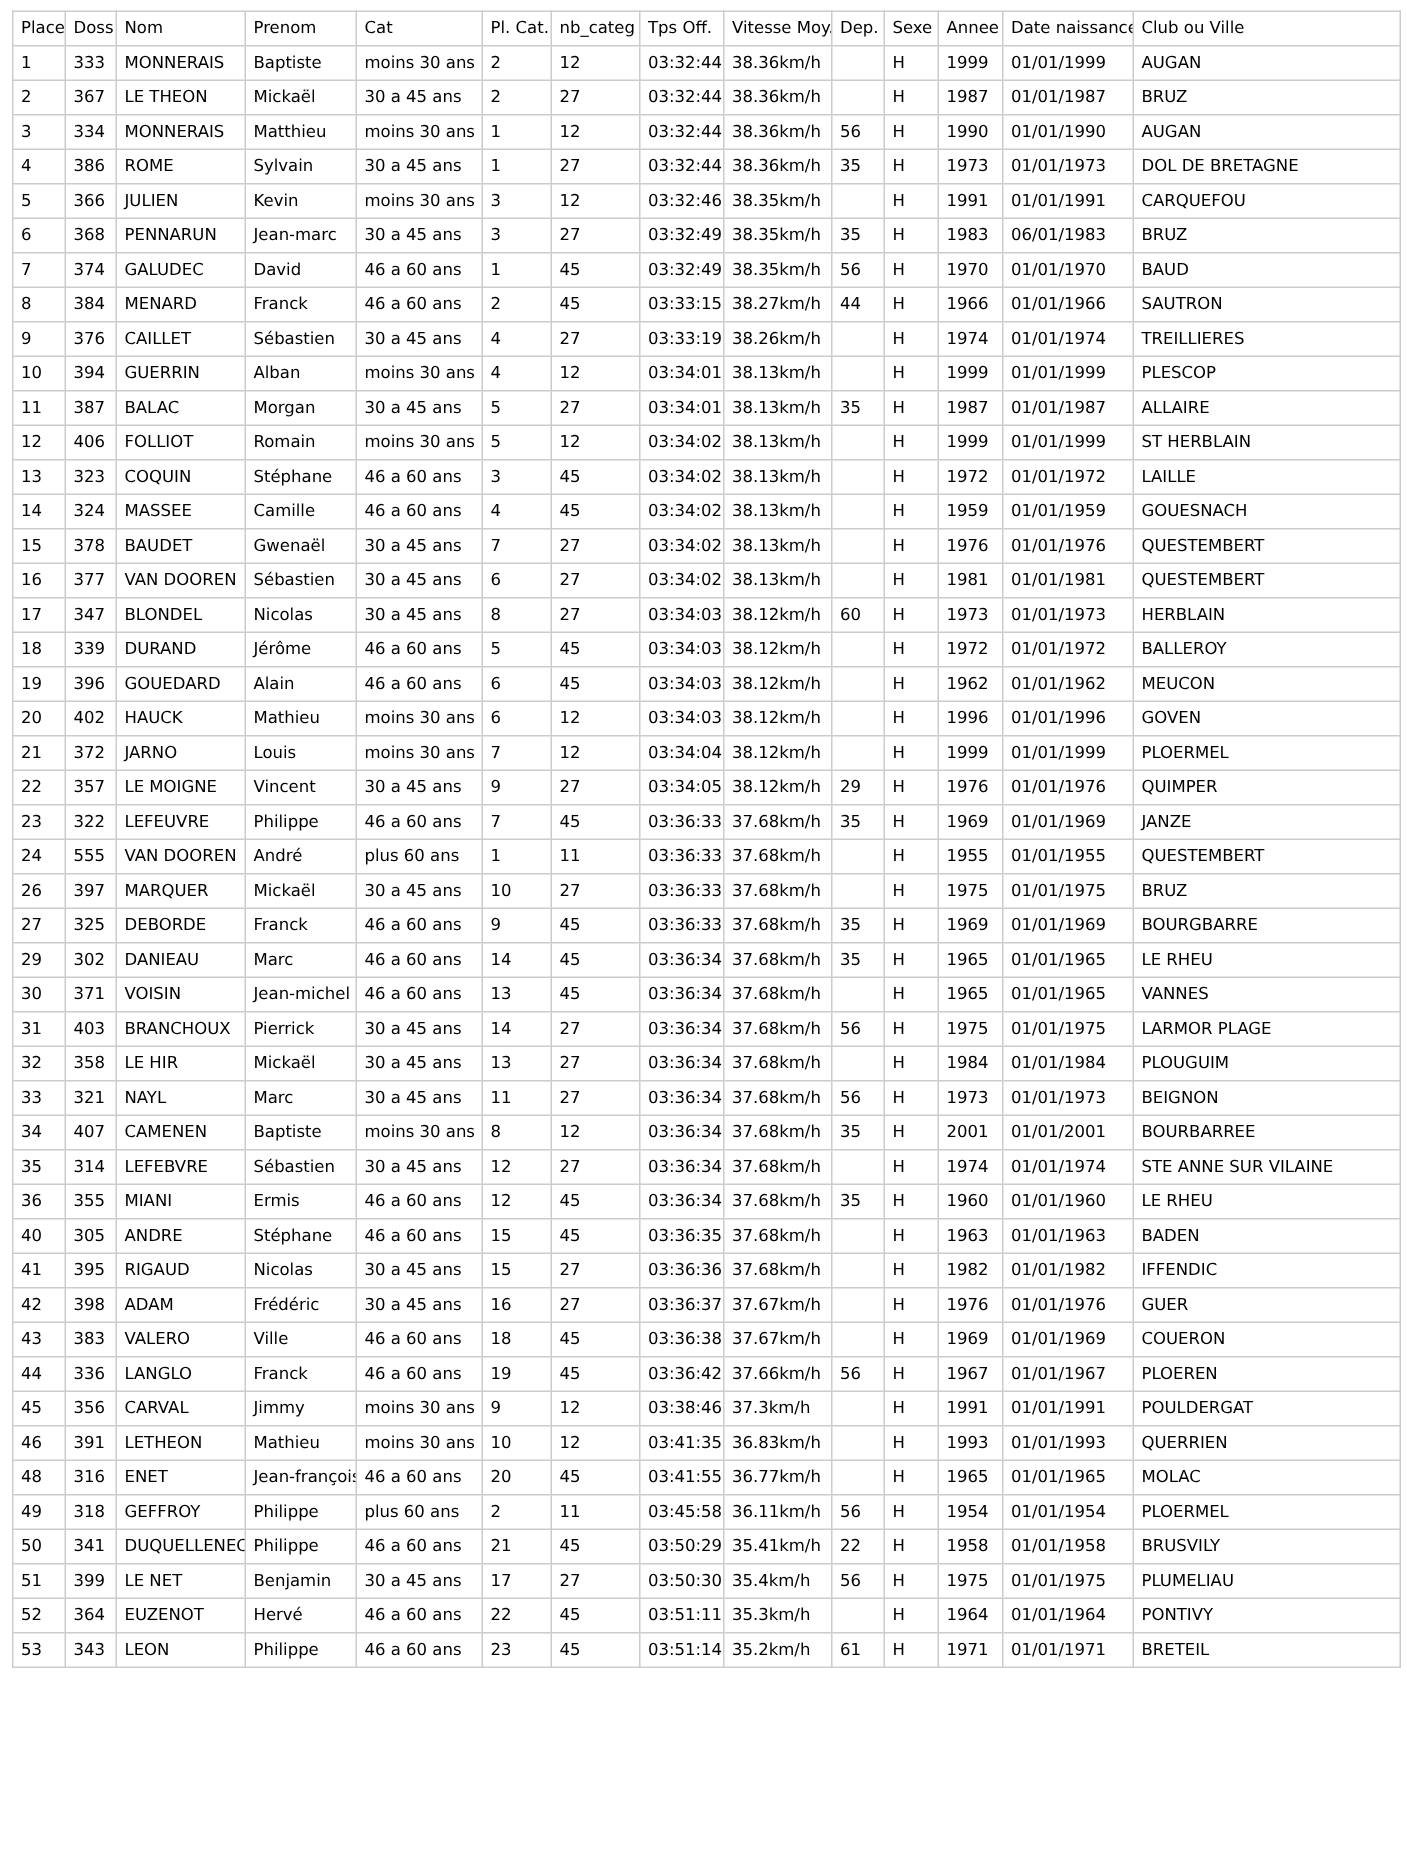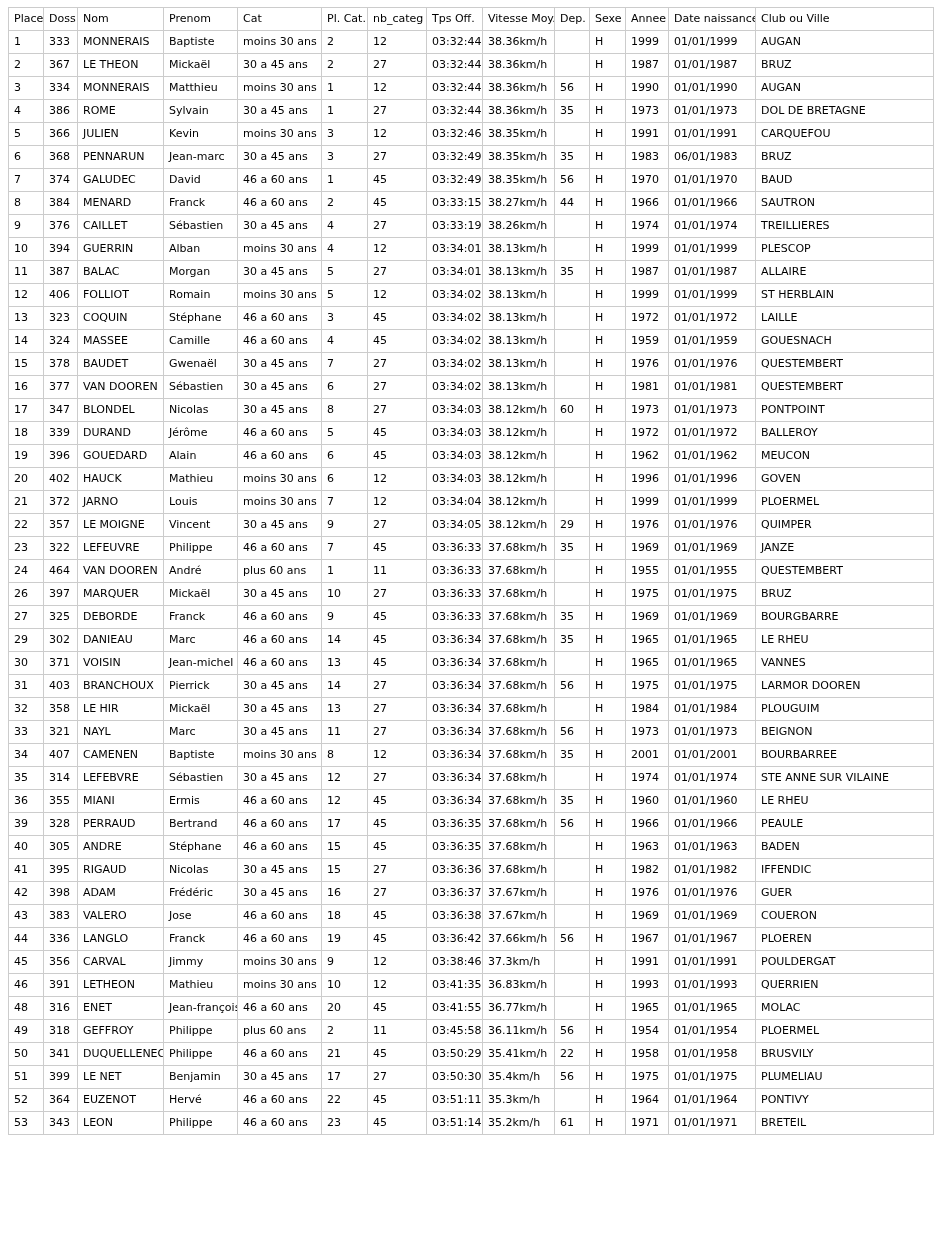--- a/index.html
+++ b/index.html
@@ -349,21 +349,21 @@
         <td>Nicolas</td>
         <td>30 a 45 ans</td>
         <td>8</td>
         <td>27</td>
         <td>03:34:03</td>
         <td>38.12km/h</td>
         <td>60</td>
         <td>H</td>
         <td>1973</td>
         <td>01/01/1973</td>
-        <td>PONTPOINT</td>
+        <td>HERBLAIN</td>
       </tr>
       <tr>
         <td>18</td>
         <td>339</td>
         <td>DURAND</td>
         <td>Jérôme</td>
         <td>46 a 60 ans</td>
         <td>5</td>
         <td>45</td>
         <td>03:34:03</td>
@@ -449,21 +449,21 @@
         <td>03:36:33</td>
         <td>37.68km/h</td>
         <td>35</td>
         <td>H</td>
         <td>1969</td>
         <td>01/01/1969</td>
         <td>JANZE</td>
       </tr>
       <tr>
         <td>24</td>
-        <td>464</td>
+        <td>555</td>
         <td>VAN DOOREN</td>
         <td>André</td>
         <td>plus 60 ans</td>
         <td>1</td>
         <td>11</td>
         <td>03:36:33</td>
         <td>37.68km/h</td>
         <td></td>
         <td>H</td>
         <td>1955</td>
@@ -541,21 +541,21 @@
         <td>Pierrick</td>
         <td>30 a 45 ans</td>
         <td>14</td>
         <td>27</td>
         <td>03:36:34</td>
         <td>37.68km/h</td>
         <td>56</td>
         <td>H</td>
         <td>1975</td>
         <td>01/01/1975</td>
-        <td>LARMOR DOOREN</td>
+        <td>LARMOR PLAGE</td>
       </tr>
       <tr>
         <td>32</td>
         <td>358</td>
         <td>LE HIR</td>
         <td>Mickaël</td>
         <td>30 a 45 ans</td>
         <td>13</td>
         <td>27</td>
         <td>03:36:34</td>
@@ -624,36 +624,20 @@
         <td>45</td>
         <td>03:36:34</td>
         <td>37.68km/h</td>
         <td>35</td>
         <td>H</td>
         <td>1960</td>
         <td>01/01/1960</td>
         <td>LE RHEU</td>
       </tr>
       <tr>
-        <td>39</td>
-        <td>328</td>
-        <td>PERRAUD</td>
-        <td>Bertrand</td>
-        <td>46 a 60 ans</td>
-        <td>17</td>
-        <td>45</td>
-        <td>03:36:35</td>
-        <td>37.68km/h</td>
-        <td>56</td>
-        <td>H</td>
-        <td>1966</td>
-        <td>01/01/1966</td>
-        <td>PEAULE</td>
-      </tr>
-      <tr>
         <td>40</td>
         <td>305</td>
         <td>ANDRE</td>
         <td>Stéphane</td>
         <td>46 a 60 ans</td>
         <td>15</td>
         <td>45</td>
         <td>03:36:35</td>
         <td>37.68km/h</td>
         <td></td>
@@ -691,21 +675,21 @@
         <td></td>
         <td>H</td>
         <td>1976</td>
         <td>01/01/1976</td>
         <td>GUER</td>
       </tr>
       <tr>
         <td>43</td>
         <td>383</td>
         <td>VALERO</td>
-        <td>Jose</td>
+        <td>Ville</td>
         <td>46 a 60 ans</td>
         <td>18</td>
         <td>45</td>
         <td>03:36:38</td>
         <td>37.67km/h</td>
         <td></td>
         <td>H</td>
         <td>1969</td>
         <td>01/01/1969</td>
         <td>COUERON</td>

